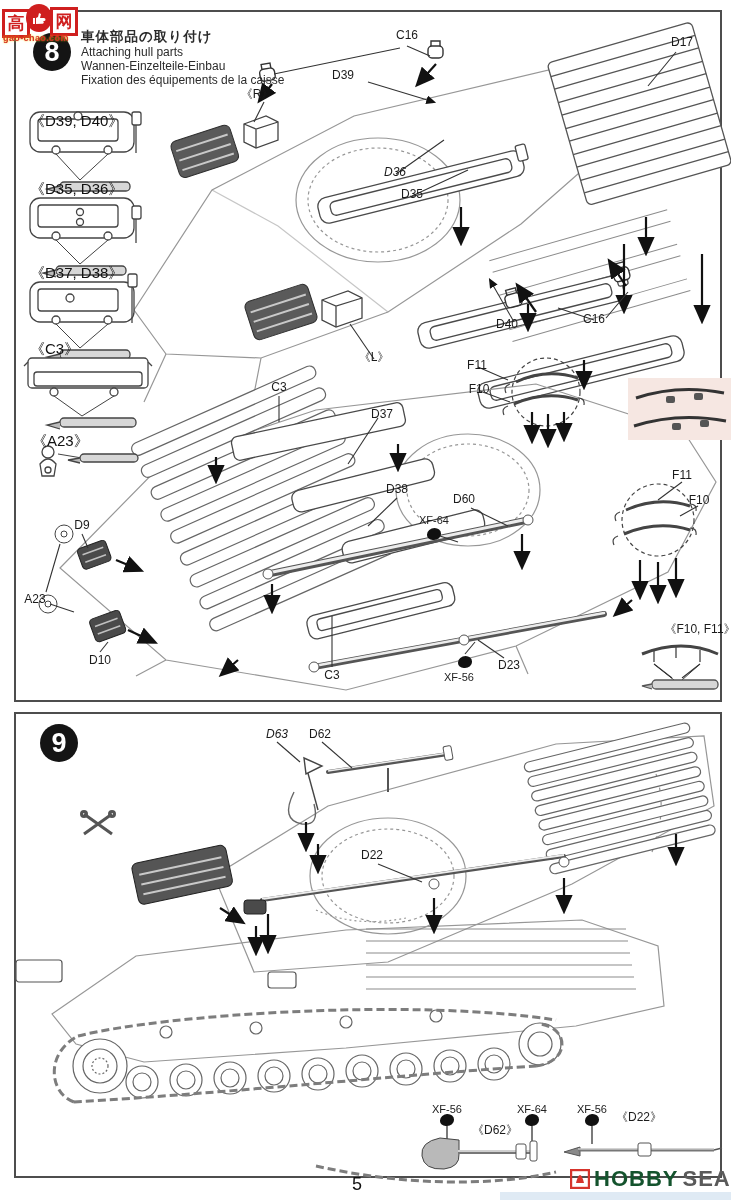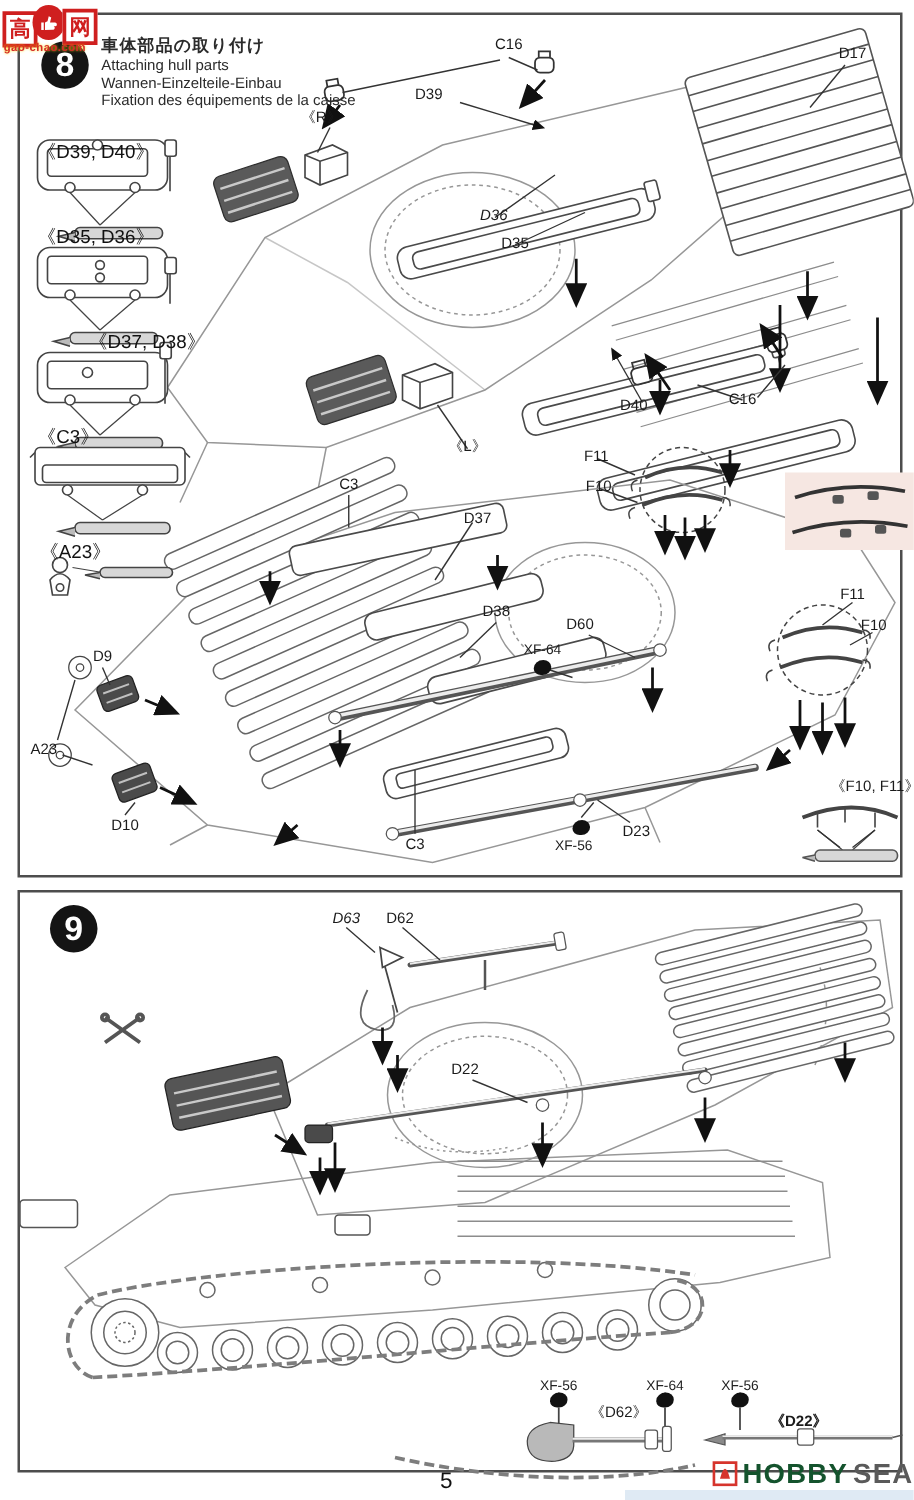--- a/index.html
+++ b/index.html
@@ -319,21 +319,21 @@
   <div class="badge" style="left:17px;top:21px;">8</div>
   <div class="hdr" style="left:65px;top:17px;">
     <div class="ja">車体部品の取り付け</div>
     <div class="ln">Attaching hull parts</div>
     <div class="ln">Wannen-Einzelteile-Einbau</div>
     <div class="ln">Fixation des équipements de la caisse</div>
   </div>
 
   <div class="side-h" style="left:14px;top:84px;margin-top:16px;">《D39, D40》</div>
   <div class="side-h" style="left:14px;top:168px;">《D35, D36》</div>
-  <div class="side-h" style="left:14px;top:252px;margin-left:41px;">《D37, D38》</div>
+  <div class="side-h" style="left:14px;top:252px;">《D37, D38》</div>
   <div class="side-h" style="left:14px;top:328px;">《C3》</div>
   <div class="side-h" style="left:16px;top:420px;">《A23》</div>
 
   <div class="lbl" style="left:391px;top:23px;">C16</div>
   <div class="lbl" style="left:666px;top:30px;">D17</div>
   <div class="lbl" style="left:327px;top:63px;">D39</div>
   <div class="lbl" style="left:241px;top:82px;">《R》</div>
   <div class="lbl" style="left:379px;top:160px;font-style:italic;">D36</div>
   <div class="lbl" style="left:396px;top:182px;">D35</div>
   <div class="lbl" style="left:491px;top:312px;">D40</div>
@@ -500,21 +500,21 @@
 
   <div class="badge" style="left:24px;top:10px;">9</div>
 
   <div class="lbl" style="left:261px;top:20px;font-style:italic;">D63</div>
   <div class="lbl" style="left:304px;top:20px;">D62</div>
   <div class="lbl" style="left:356px;top:141px;">D22</div>
   <div class="lbl sm" style="left:431px;top:395px;">XF-56</div>
   <div class="lbl" style="left:479px;top:416px;">《D62》</div>
   <div class="lbl sm" style="left:516px;top:395px;">XF-64</div>
   <div class="lbl sm" style="left:576px;top:395px;">XF-56</div>
-  <div class="lbl" style="left:623px;top:423px;font-weight:bold;">《D22》</div>
+  <div class="lbl" style="left:623px;top:403px;">《D22》</div>
 
   <div class="dab" style="left:431px;top:406px;"></div>
   <div class="dab" style="left:516px;top:406px;"></div>
   <div class="dab" style="left:576px;top:406px;"></div>
 </div>
 
 <div id="wm">
   <div class="cjk" style="left:0;top:7px;">高</div>
   <div class="thumb">
     <svg width="16" height="16" viewBox="0 0 16 16">

